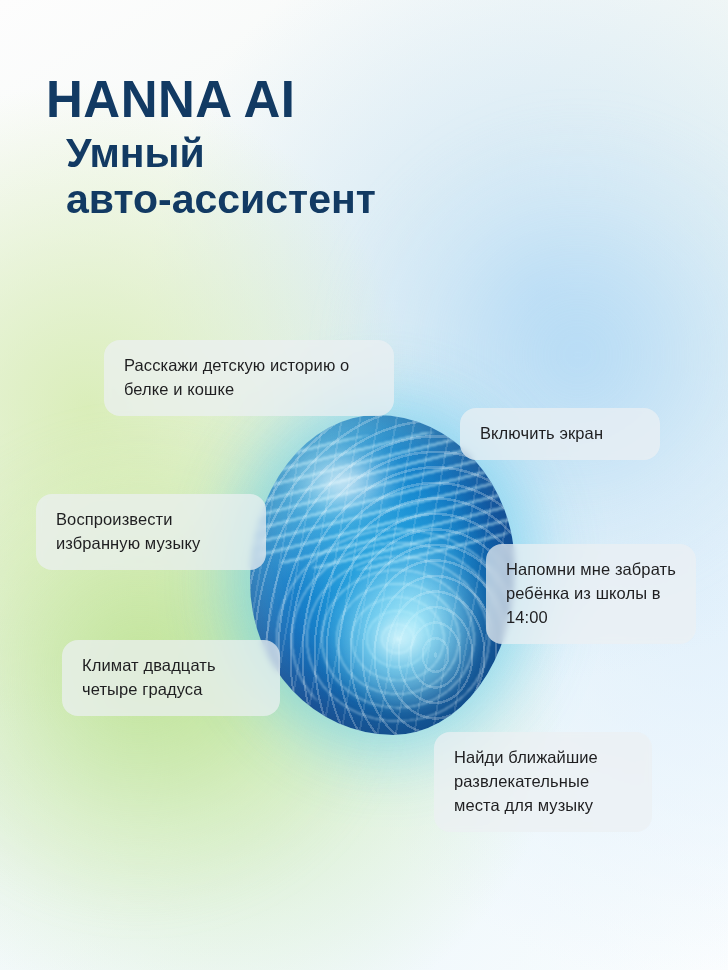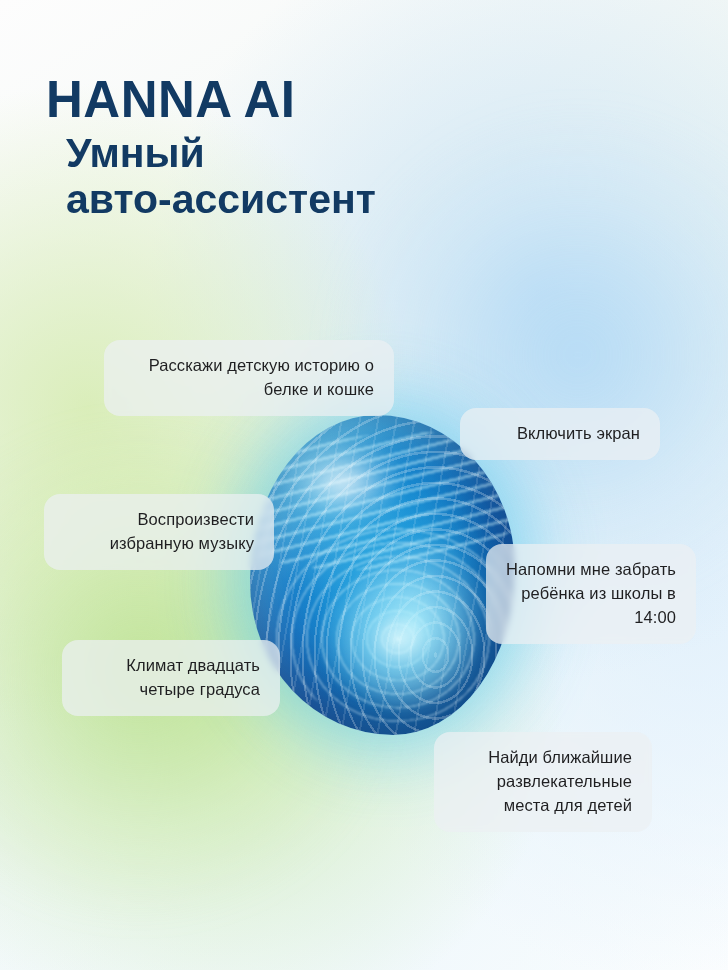--- a/index.html
+++ b/index.html
@@ -182,26 +182,25 @@
     position: absolute;
     z-index: 5;
     padding: 14px 20px;
     border-radius: 16px;
     background: rgba(235,240,243,0.72);
     color: #1f1f21;
     font-size: 16.5px;
     line-height: 1.45;
     letter-spacing: 0.1px;
     backdrop-filter: blur(3px);
-    text-align: right;
   }
 
   #b-story   { left: 104px; top: 340px; width: 290px; }
   #b-screen  { left: 460px; top: 408px; width: 200px; }
-  #b-music   { left: 36px;  top: 494px; width: 230px; margin-left: 8px; }
+  #b-music   { left: 36px;  top: 494px; width: 230px; }
   #b-remind  { left: 486px; top: 544px; width: 210px; }
   #b-climate { left: 62px;  top: 640px; width: 218px; }
   #b-route   { left: 126px; top: 756px; width: 232px; }
   #b-places  { left: 434px; top: 732px; width: 218px; }
 </style>
 </head>
 <body>
 
 <div class="poster">
 
@@ -220,15 +219,15 @@
       <div class="orb-ripple"></div>
       <div class="orb-shine"></div>
     </div>
   </div>
 
   <div class="bubble" id="b-story">Расскажи детскую историю о белке и кошке</div>
   <div class="bubble" id="b-screen">Включить экран</div>
   <div class="bubble" id="b-music">Воспроизвести избранную музыку</div>
   <div class="bubble" id="b-remind">Напомни мне забрать ребёнка из школы в 14:00</div>
   <div class="bubble" id="b-climate">Климат двадцать четыре градуса</div>
-  <div class="bubble" id="b-places">Найди ближайшие развлекательные места для детей</div>
+  <div class="bubble" id="b-places">Найди ближайшие развлекательные места для музыку</div>
 
 </div>
 
 </body></html>

